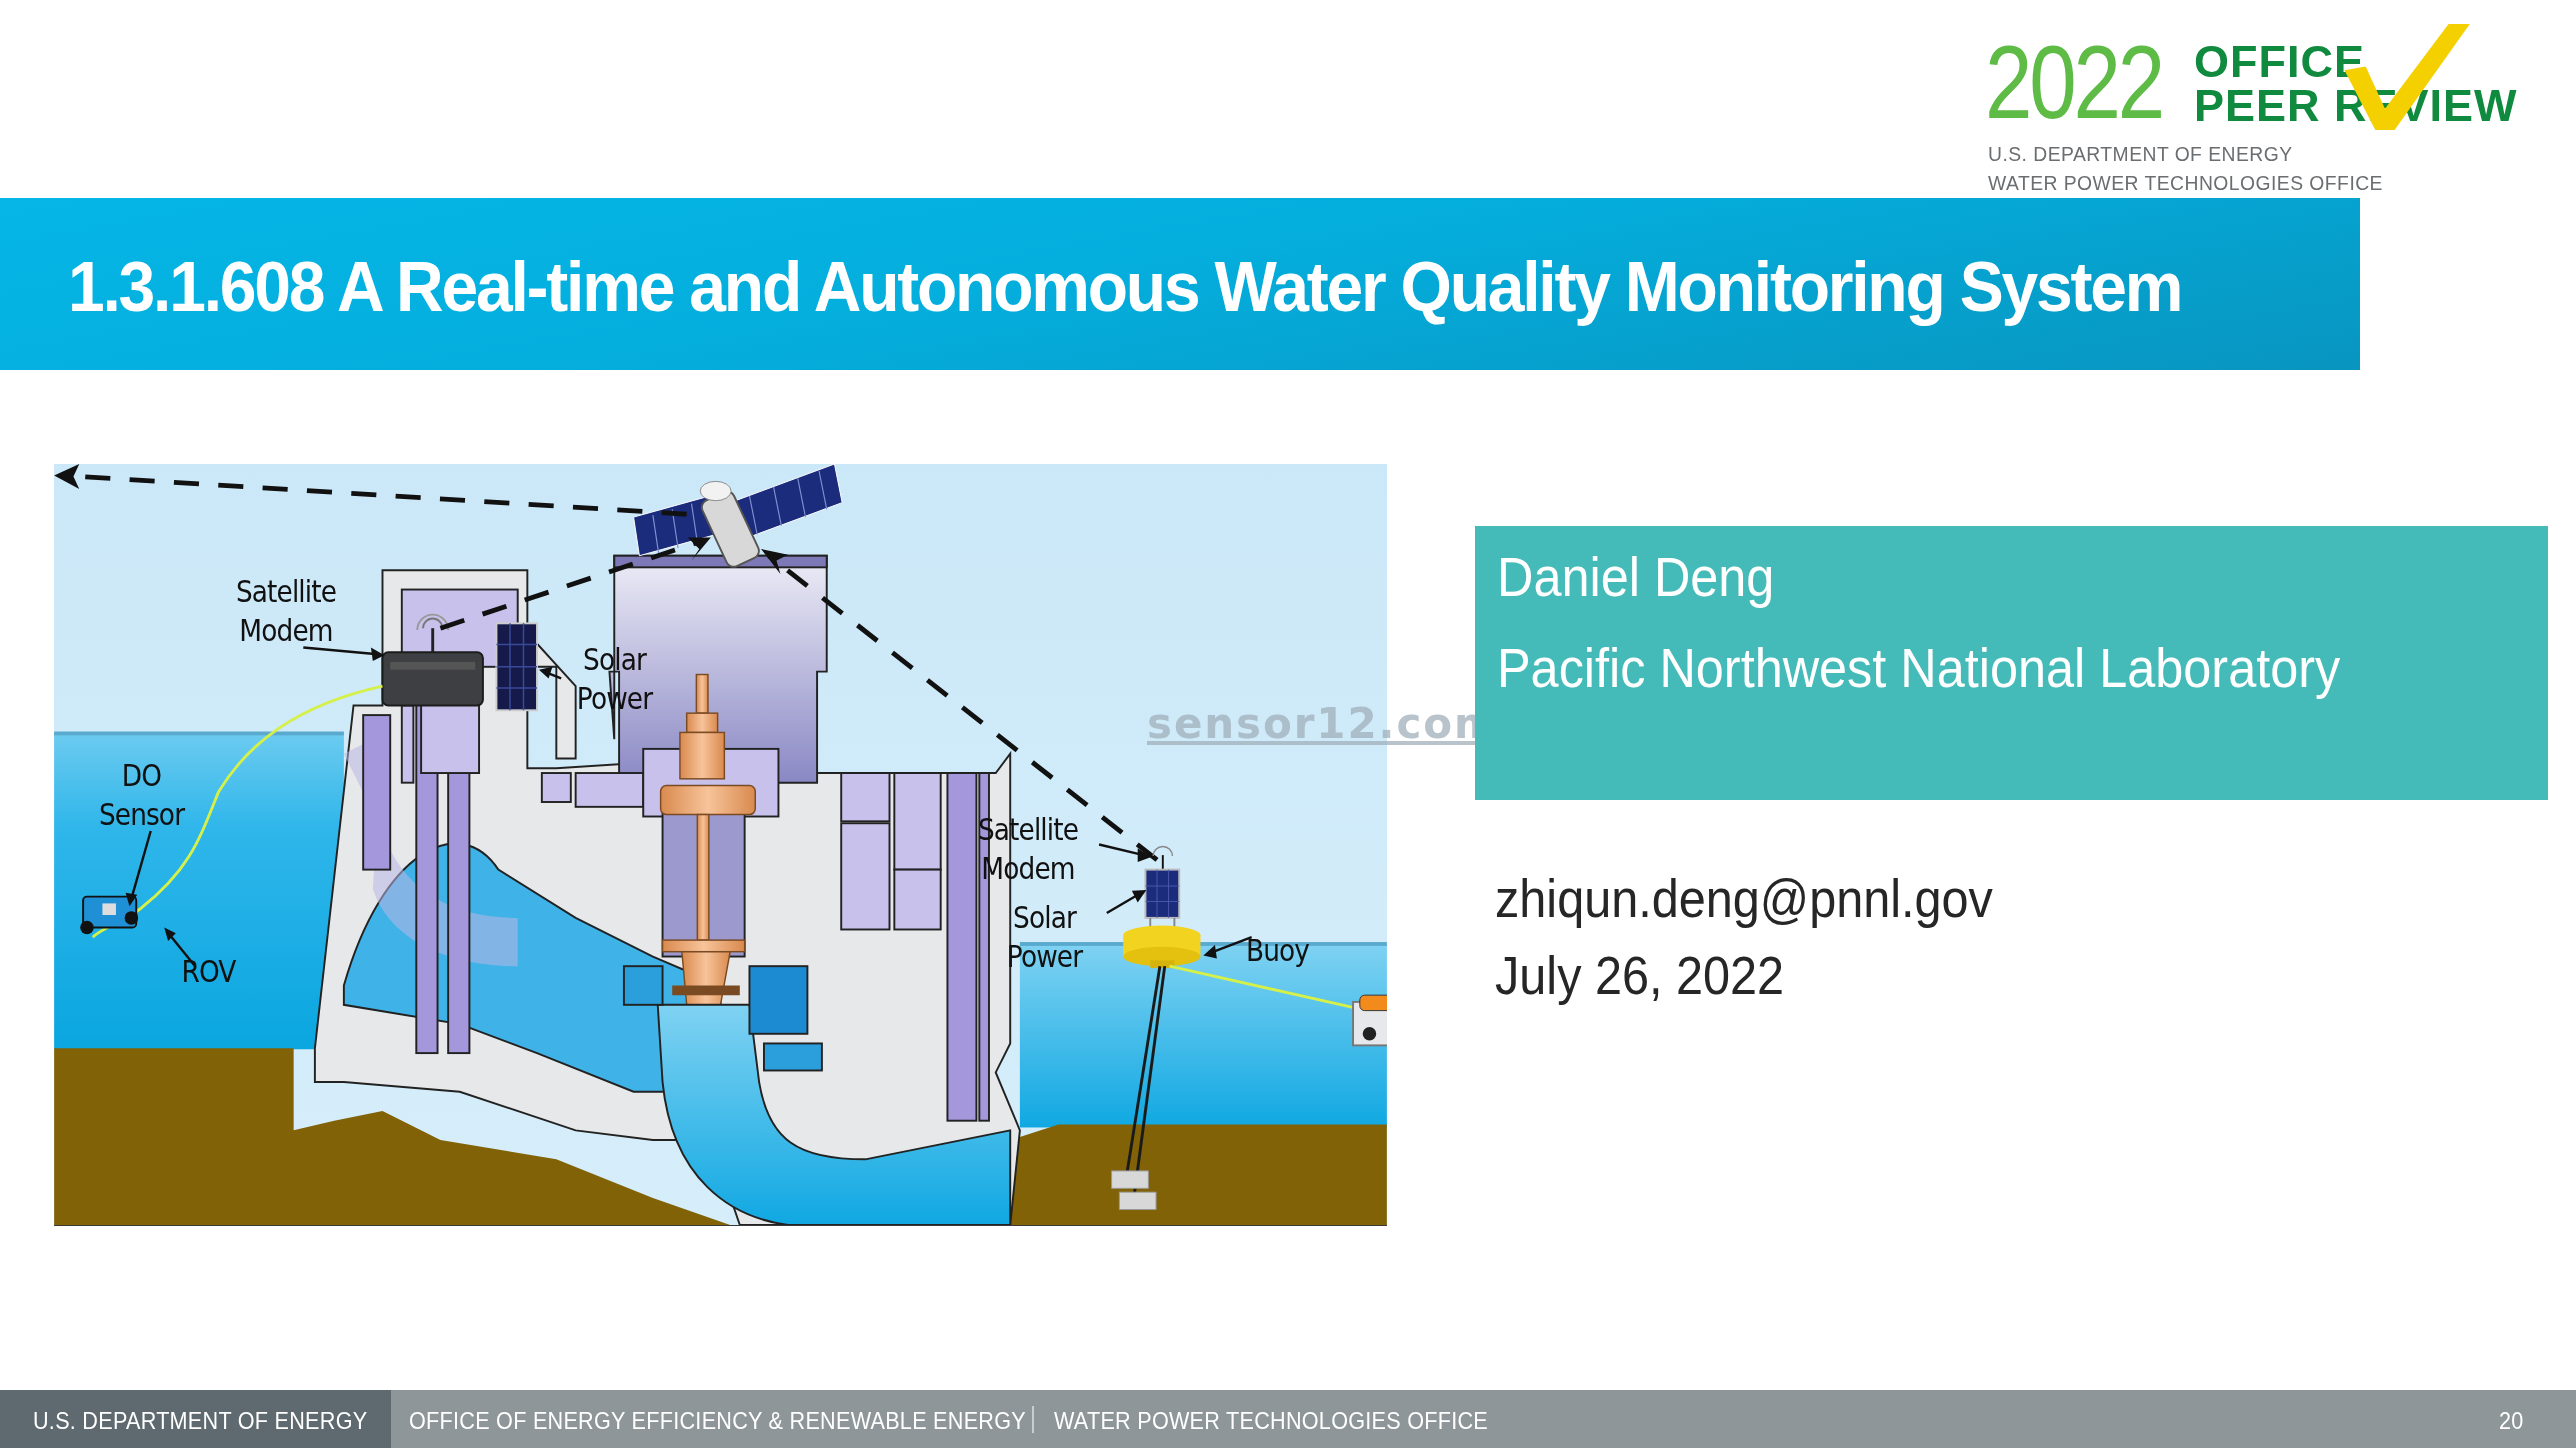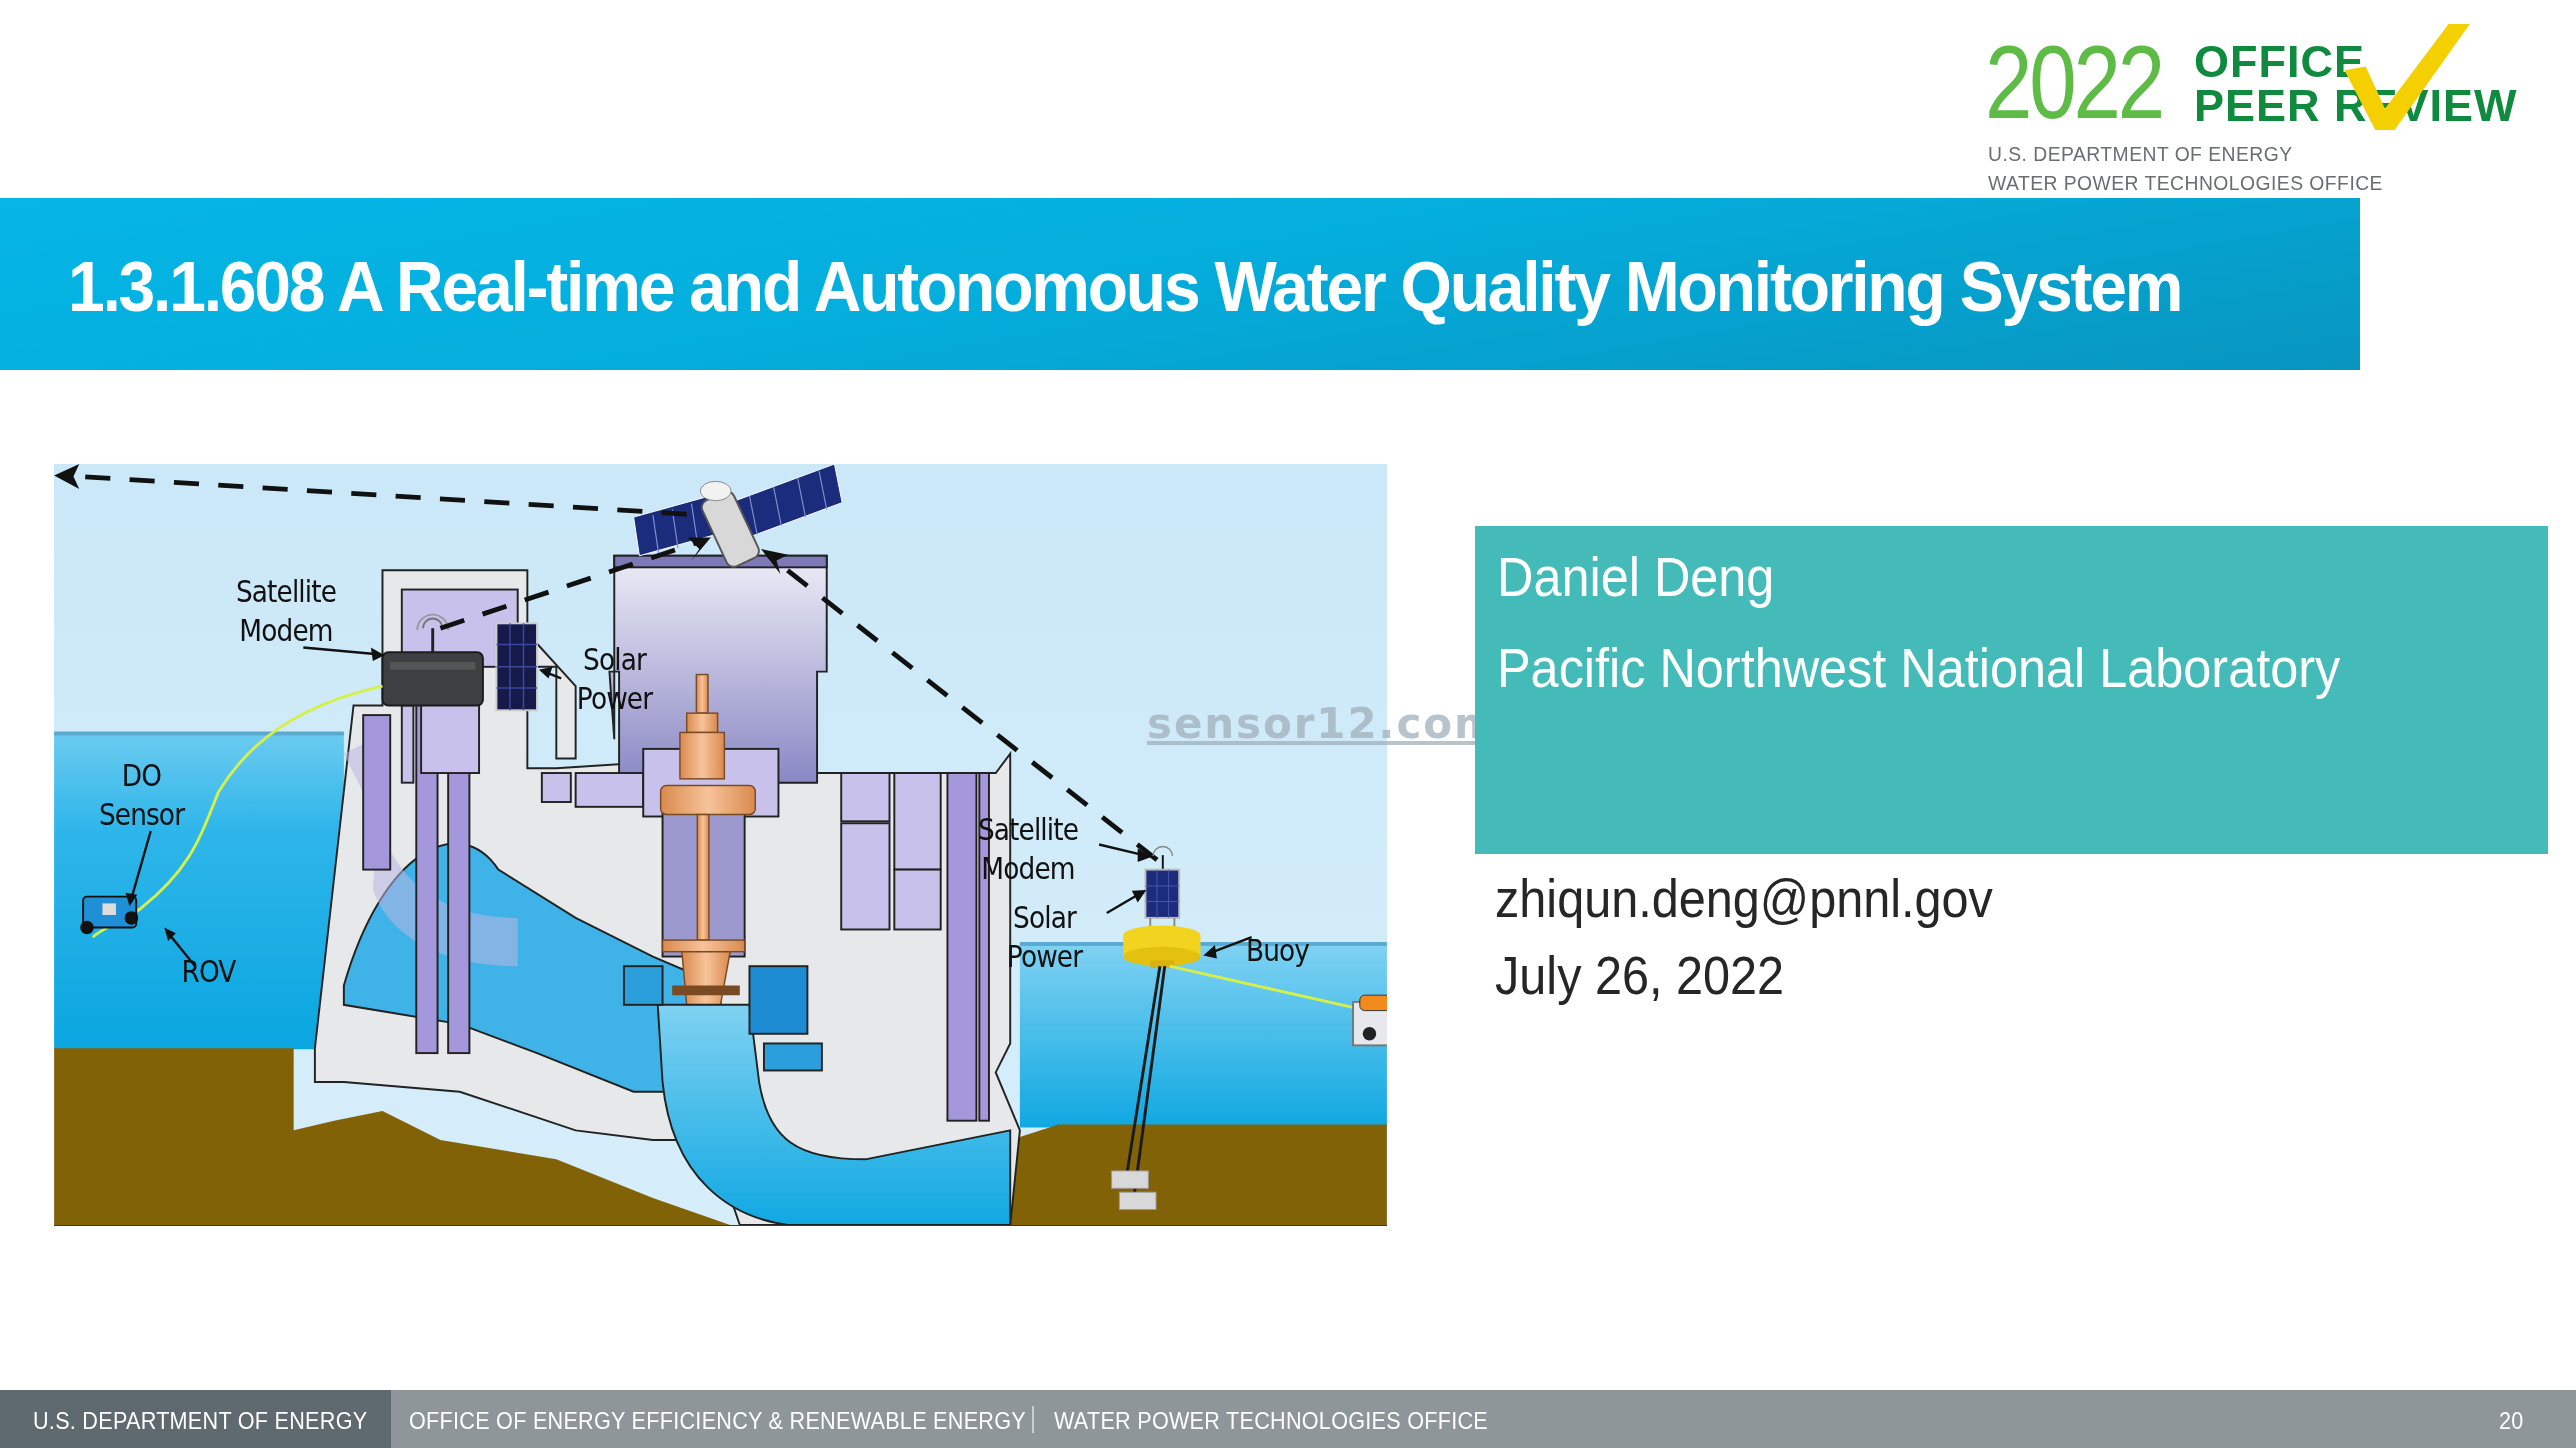--- a/index.html
+++ b/index.html
@@ -20,21 +20,21 @@
   .banner { position:absolute; left:0; top:198px; width:2360px; height:172px; background:linear-gradient(170deg, #05B6E6 0%, #04AEDD 45%, #0895C0 100%); }
   .banner-title { position:absolute; left:68px; top:50px; font-weight:bold; font-size:71px; line-height:77px; color:#ffffff; letter-spacing:-2.4px; white-space:nowrap; transform:scaleX(0.93); transform-origin:left top; }
 
   
   .diagram { position:absolute; left:54px; top:464px; width:1333px; height:761px; overflow:hidden; background:linear-gradient(180deg,#CBE8F8 0%, #D6EEFA 100%); border-bottom:1.9px solid #3a3a3a; }
   .diagram svg { position:absolute; left:0; top:0; }
   .dlabel { position:absolute; font-family:"DejaVu Sans", sans-serif; font-size:30px; line-height:39px; color:#111; text-align:center; letter-spacing:-1px; transform:scaleX(0.88); transform-origin:center top; }
   .watermark { position:absolute; left:1147px; top:699px; font-family:"DejaVu Sans", sans-serif; font-weight:bold; font-size:42px; color:rgba(160,175,185,0.75); letter-spacing:1.9px;text-decoration:underline; }
 
   
-  .info-box { position:absolute; left:1475px; top:526px; width:1073px; height:328px; background:#45BBB9; }
+  .info-box { position:absolute; left:1475px; top:526px; width:1073px; height:274px; background:#45BBB9; }
   .info-name { position:absolute; left:22px; top:19.3px; font-size:56px; line-height:64px; color:#ffffff; transform:scaleX(0.9); transform-origin:left top; white-space:nowrap; }
   .info-org { position:absolute; left:22px; top:110px; font-size:56px; line-height:64px; color:#ffffff; transform:scaleX(0.9); transform-origin:left top; white-space:nowrap; }
 
   .contact-email { position:absolute; left:1495px; top:867px; font-size:54px; line-height:62px; color:#262626; transform:scaleX(0.9); transform-origin:left top; white-space:nowrap; }
   .contact-date { position:absolute; left:1495px; top:944px; font-size:54px; line-height:62px; color:#262626; transform:scaleX(0.9); transform-origin:left top; white-space:nowrap; }
 
   
   .footer { position:absolute; left:0; top:1390px; width:2576px; height:59px; background:#8E969A; }
   .footer-left { position:absolute; left:0; top:0; width:391px; height:59px; background:#5F6A70; }
   .footer-text { position:absolute; top:15.5px; font-size:24px; line-height:29px; color:#ffffff; white-space:nowrap; transform:scaleX(0.9); transform-origin:left top; letter-spacing:0.3px; }

